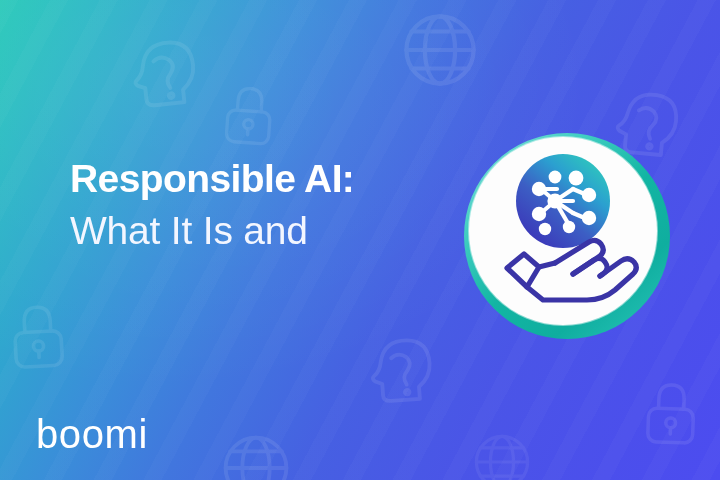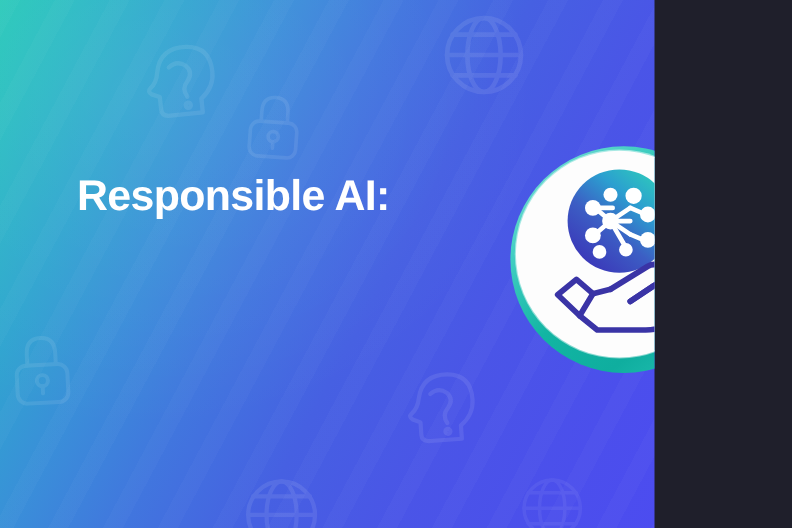--- a/index.html
+++ b/index.html
@@ -6,21 +6,21 @@
     margin: 0;
     padding: 0;
     background: #1f1f2b;
   }
   body {
     font-family: "Liberation Sans", sans-serif;
   }
 
   #banner {
     position: relative;
-    width: 595px;
+    width: 720px;
     height: 480px;
     overflow: hidden;
     background: linear-gradient(118deg,
         #27c9b8 0%,
         #2ab9c4 9%,
         #2fa6cf 19%,
         #3a8ed9 31%,
         #4176de 43%,
         #4660e2 57%,
         #4a55e7 72%,
@@ -217,22 +217,24 @@
   <div class="wm" style="left:470px; top:430px; width:64px; height:64px; opacity:0.06;">
     <svg viewBox="0 0 100 100" width="64" height="64">
       <circle cx="50" cy="50" r="40"></circle>
       <ellipse cx="50" cy="50" rx="18" ry="40"></ellipse>
       <path d="M10 50 L90 50 M16 28 L84 28 M16 72 L84 72"></path>
     </svg>
   </div>
 
   <div id="headline">
     <p class="title-bold">Responsible AI:</p>
-  </div>
-
+    <p class="title-light">What It Is and</p>
+  </div>
+
+  <div id="logo">boomi</div>
 
   <div id="badge">
     <div class="ring"></div>
     <div class="disc"></div>
 
     <svg class="art" viewBox="0 0 188 188">
       <defs>
         <linearGradient id="nodeGrad" x1="0.85" y1="0.08" x2="0.15" y2="0.95">
           <stop offset="0%" stop-color="#2ec6bd"></stop>
           <stop offset="28%" stop-color="#2b9fd0"></stop>

